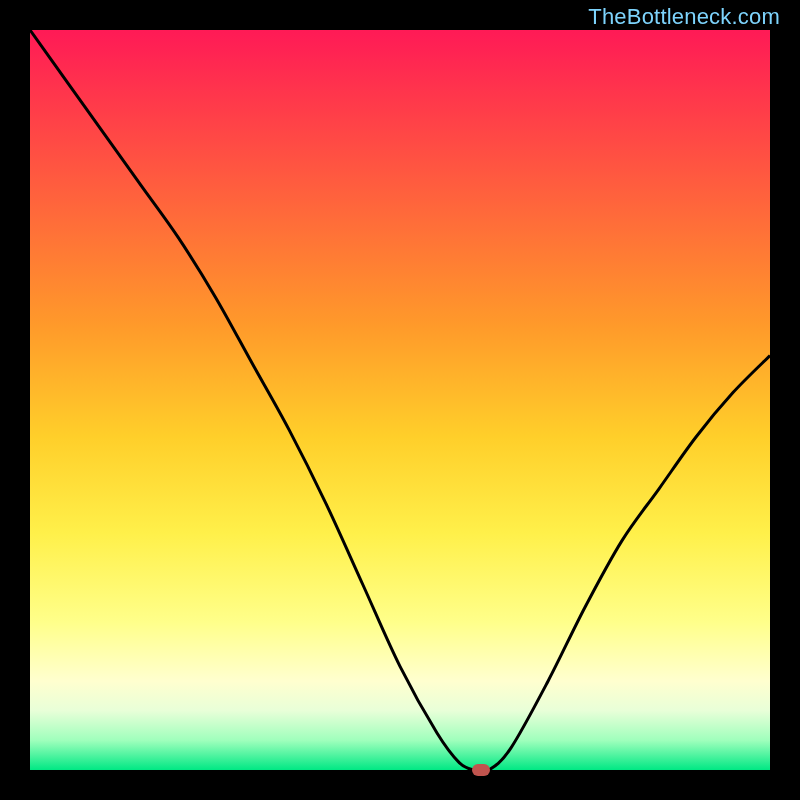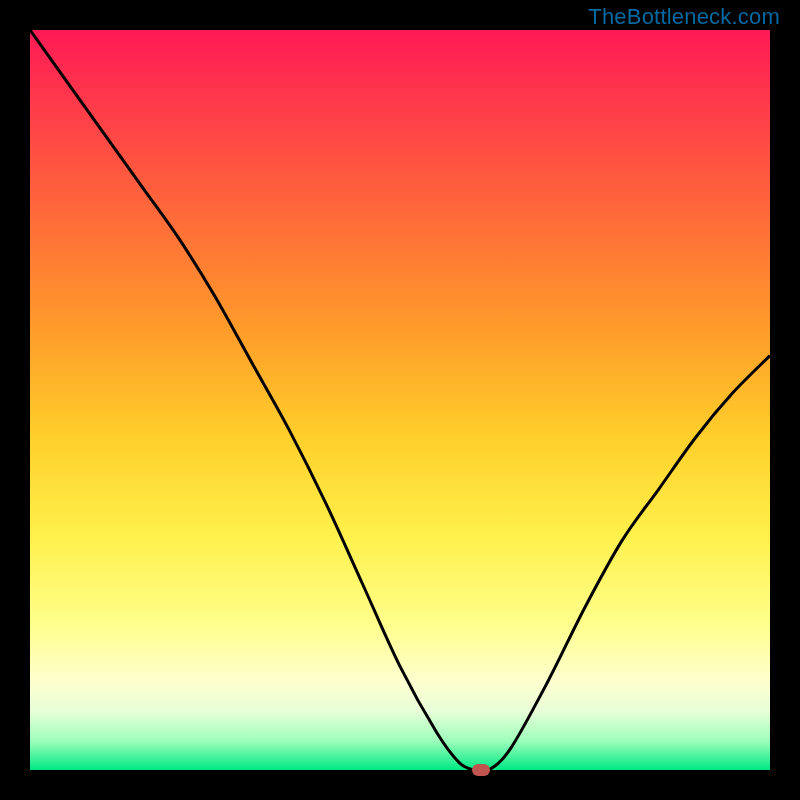--- a/index.html
+++ b/index.html
@@ -37,21 +37,21 @@
       #ffffcf 88%,
       #e8ffd8 92%,
       #9fffbc 96%,
       #00e884 100%
     );
   }
   .watermark {
     position: absolute;
     top: 4px;
     right: 20px;
-    color: #0369a1;
+    color: #7dd3fc;
     font-size: 22px;
     font-weight: 500;
     letter-spacing: 0.2px;
     user-select: none;
   }
   svg.curve {
     position: absolute;
     top: 0;
     left: 0;
     width: 740px;

